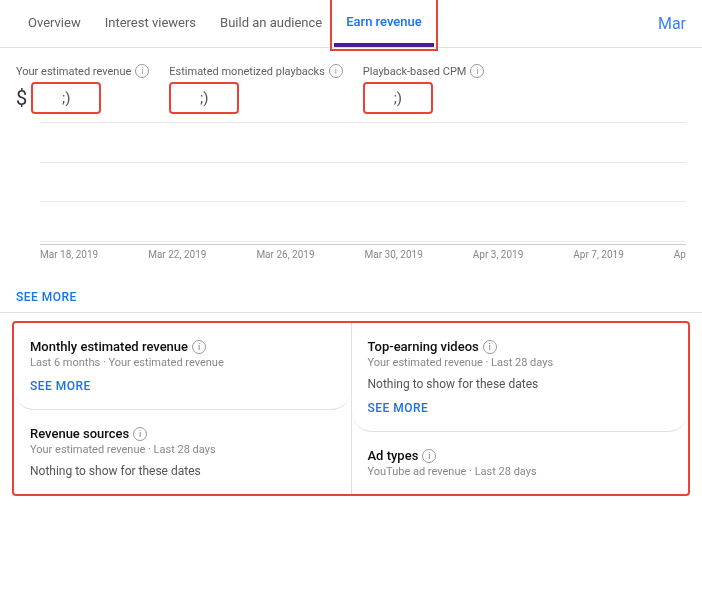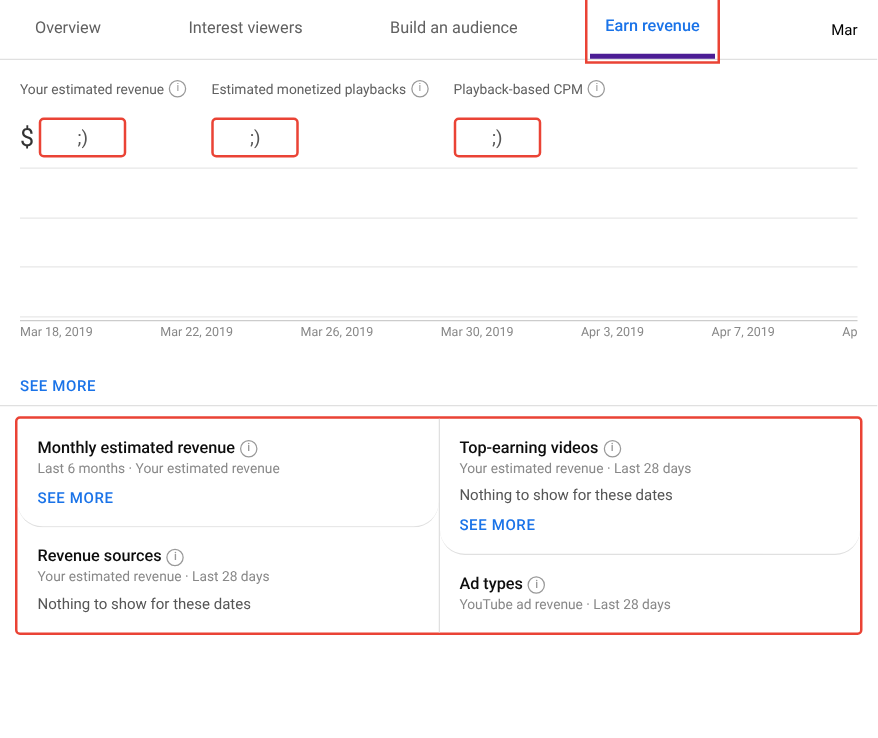--- a/index.html
+++ b/index.html
@@ -14,21 +14,20 @@
     }
 
     
     .top-nav {
       display: flex;
       align-items: center;
       border-bottom: 1px solid #e0e0e0;
       padding: 0 16px;
       height: 48px;
       position: relative;
-      gap: 46px;
     }
     .nav-tab {
       padding: 0 12px;
       height: 100%;
       display: flex;
       align-items: center;
       cursor: pointer;
       font-size: 13px;
       color: #606060;
       border-bottom: 3px solid transparent;
@@ -36,35 +35,35 @@
     }
     .nav-tab.active {
       color: #1a73e8;
       border-bottom: 4px solid #4c1d95;
       font-weight: 500;
       outline: 2px solid #ea4335;
       outline-offset: 2px;
     }
     .nav-right {
       margin-left: auto;
-      font-size: 12px;
-      color: #000000;
+      font-size: 16px;
+      color: #3b82f6;
     }
 
     
     .metrics-row {
       display: flex;
       align-items: flex-start;
       padding: 16px 16px 8px 16px;
       gap: 20px;
     }
     .metric-card {
       display: flex;
       flex-direction: column;
-      gap: 16px;
+      gap: 4px;
     }
     .metric-label {
       display: flex;
       align-items: center;
       gap: 4px;
       font-size: 11px;
       color: #606060;
     }
     .metric-value-row {
       display: flex;
@@ -99,20 +98,21 @@
       font-size: 9px;
       color: #999;
       cursor: pointer;
     }
 
     
     .chart-area {
       padding: 0 16px;
       position: relative;
       height: 160px;
+      margin-left: 24px;
     }
     .chart-inner {
       width: 100%;
       height: 120px;
       position: relative;
     }
     .chart-grid-line {
       position: absolute;
       width: 100%;
       border-top: 1px solid #e8e8e8;

